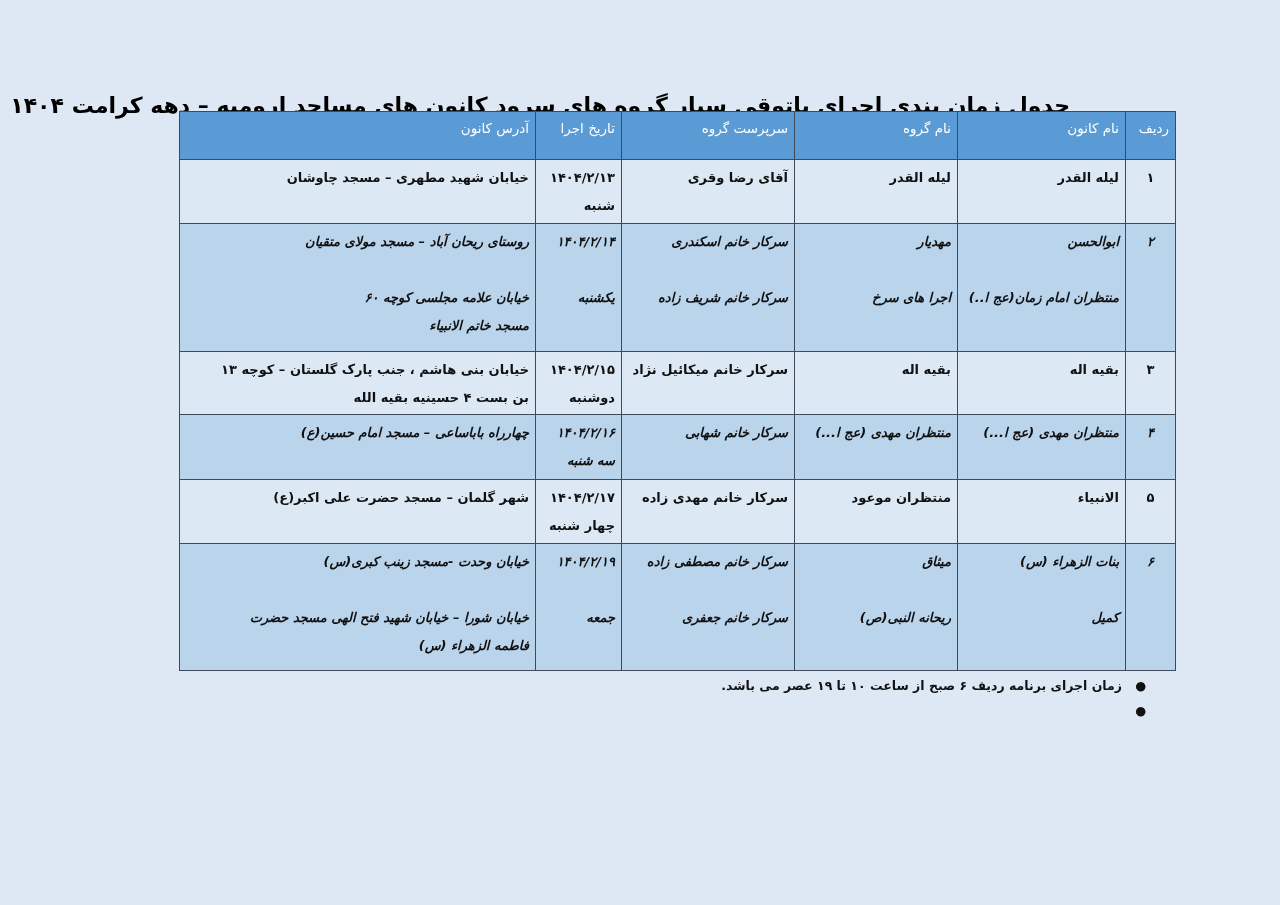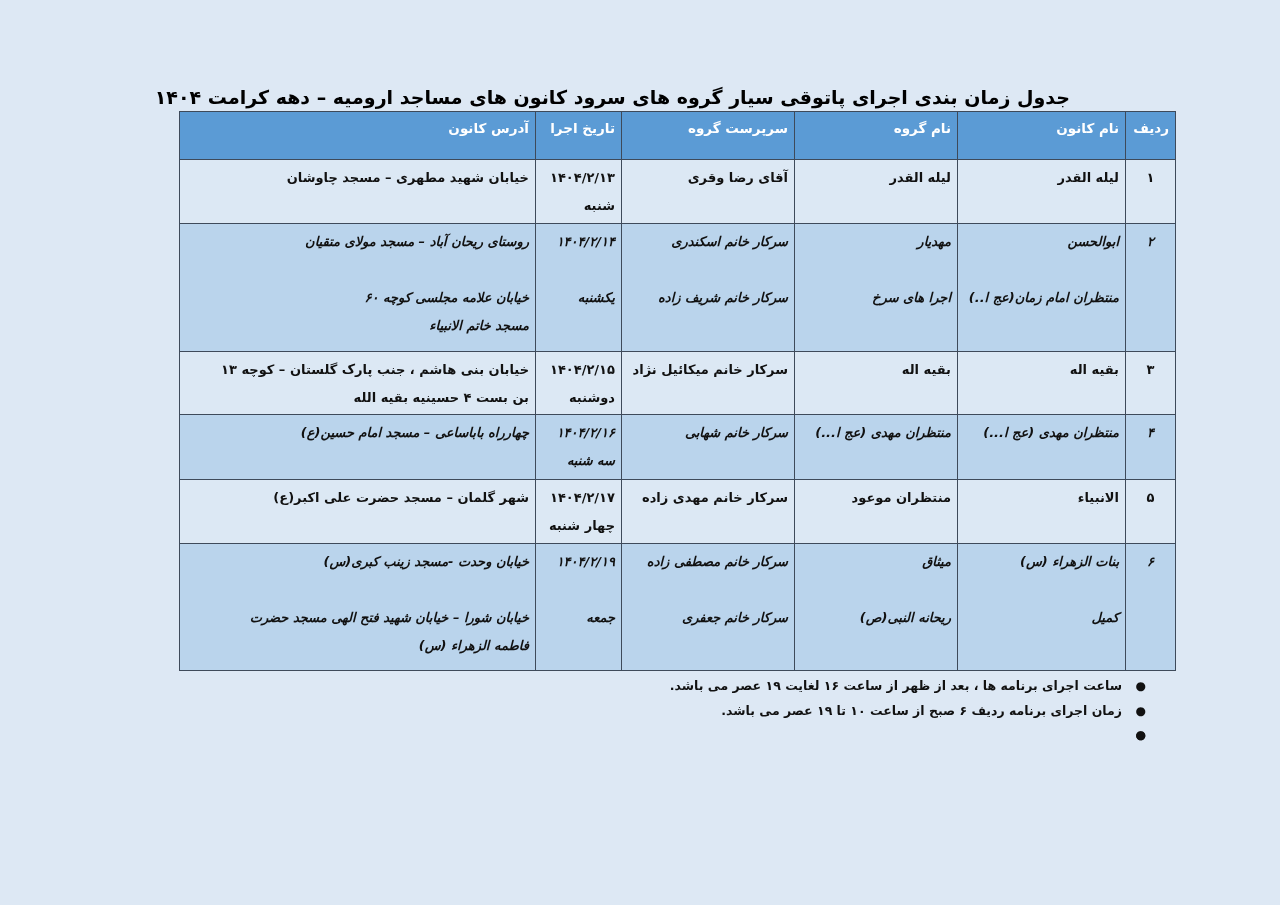--- a/index.html
+++ b/index.html
@@ -11,25 +11,25 @@
       height: 905px;
       background: #dde8f4;
       font-family: "DejaVu Sans", sans-serif;
       position: relative;
       overflow: hidden;
       color: #111;
     }
     .title {
       position: absolute;
       left: 210px;
-      top: 82px;
+      top: 91px;
       width: 860px;
       direction: rtl;
       text-align: center;
-      font-size: 19px;
+      font-size: 22px;
       font-weight: bold;
       color: #000;
       white-space: nowrap;
       line-height: 30px;
     }
     .schedule {
       position: absolute;
       left: 179px;
       top: 111px;
       width: 996px;
@@ -43,21 +43,21 @@
       text-align: right;
       padding: 4px 6px 0 6px;
       font-size: 13px;
       font-weight: bold;
       line-height: 28px;
       overflow: hidden;
     }
     .schedule th {
       background: #5b9bd5;
       color: #ffffff;
-      font-weight: bold;
+      font-weight: normal;
       height: 45px;
       font-size: 13.5px;
       padding-top: 2px;
     }
     .schedule td.col-num {
       text-align: center;
     }
     .schedule tr.row-light td { background: #dce8f4; }
     .schedule tr.row-dark td { background: #bad4ec; font-style: italic; }
     .cell-line { display: block; white-space: nowrap; }
@@ -252,21 +252,20 @@
         <span class="cell-line">خیابان شورا – خیابان شهید فتح الهی مسجد حضرت</span>
         <span class="cell-line">فاطمه الزهراء (س)</span>
       </td>
     </tr>
   </tbody>
 </table>
 
 <ul class="notes">
   <li>
     <span class="bullet">●</span>
-    <span>ساعت اجرای برنامه ها ، بعد از ظهر از ساعت ۱۶ لغایت ۱۹ عصر می باشد.</span>
   </li>
   <li>
     <span class="bullet">●</span>
     <span>زمان اجرای برنامه ردیف ۶ صبح از ساعت ۱۰ تا ۱۹ عصر می باشد.</span>
   </li>
   <li>
     <span class="bullet">●</span>
   </li>
   <li>
     <span class="bullet">●</span>

